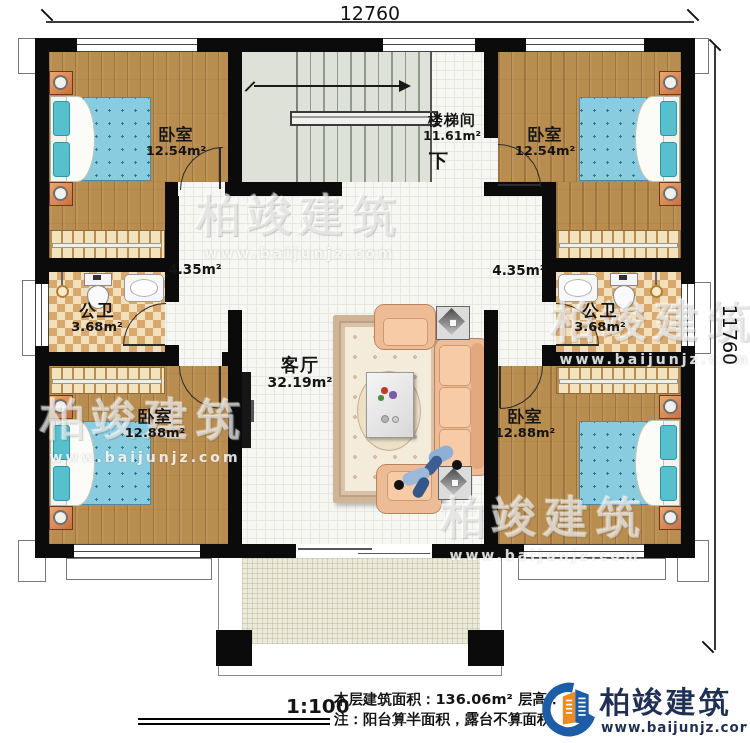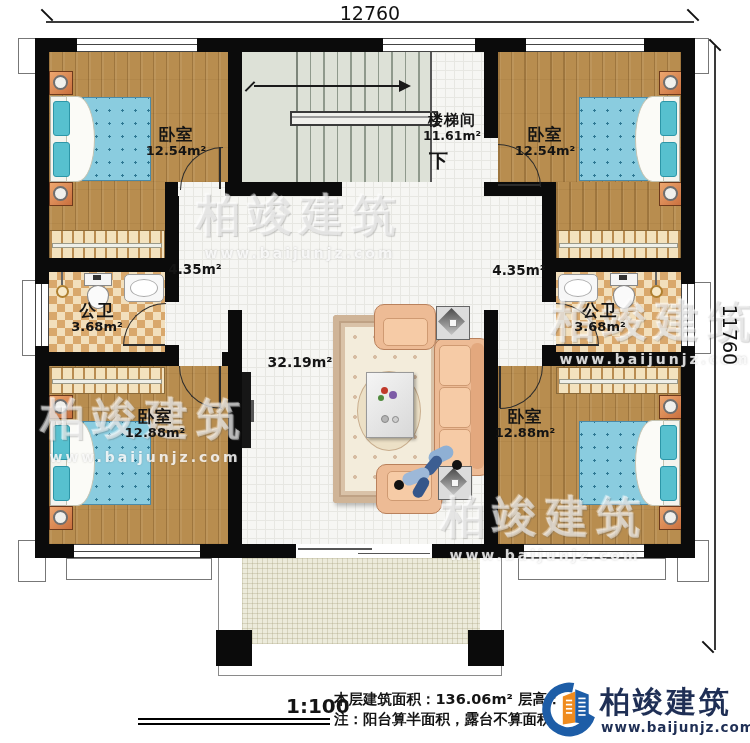--- a/index.html
+++ b/index.html
@@ -1,17 +1,17 @@
 <!DOCTYPE html>
 <html><head>
 <meta charset="utf-8">
 <style>
   html,body{margin:0;padding:0;background:#fff;}
   .canvas{position:relative;width:750px;height:743px;background:#ffffff;overflow:hidden;
-          font-family:"DejaVu Sans",sans-serif;color:#141414;}
+          font-family:"DejaVu Sans",sans-serif;color:#141414;border-radius:31px;}
   .abs{position:absolute;}
   
   .wall{position:absolute;background:#0b0b0b;z-index:4;}
   
   .tile{position:absolute;z-index:2;background-color:#f6f6f3;
         background-image:linear-gradient(#e7e7e2 1px,transparent 1px),
                          linear-gradient(90deg,#e7e7e2 1px,transparent 1px);
         background-size:9px 9px;}
   .wood{position:absolute;z-index:2;background-color:#b88d4f;
         background-image:repeating-linear-gradient(90deg,rgba(80,48,10,0.25) 0 1.5px,
@@ -329,20 +329,21 @@
     <div class="nm">公卫</div>
     <div class="ar">3.68m²</div>
   </div>
   <div class="label" style="left:155px;top:262px;width:80px;">
     <div class="ar" style="font-size:13.5px;">4.35m²</div>
   </div>
   <div class="label" style="left:479px;top:263px;width:80px;">
     <div class="ar" style="font-size:13.5px;">4.35m²</div>
   </div>
   <div class="label" style="left:240px;top:355px;width:120px;">
+    <div class="nm" style="font-size:18px;">客厅</div>
     <div class="ar" style="font-size:14px;">32.19m²</div>
   </div>
 
   <div class="ft" style="left:286px;top:694px;font-size:20px;font-weight:bold;">1:100</div>
   <div class="ft" style="left:138px;top:718px;width:192px;height:2.2px;background:#000;"></div>
   <div class="ft" style="left:138px;top:723px;width:192px;height:2.2px;background:#000;"></div>
   <div class="ft" style="left:334px;top:690px;width:226px;overflow:hidden;font-size:14.5px;font-weight:bold;">本层建筑面积：136.06m²  层高：3</div>
   <div class="ft" style="left:334px;top:710px;width:226px;overflow:hidden;font-size:14.5px;font-weight:bold;">注：阳台算半面积，露台不算面积</div>
   <div class="ft" style="left:540px;top:680px;width:56px;height:60px;">
     <svg viewBox="0 0 54 58" width="56" height="60">

